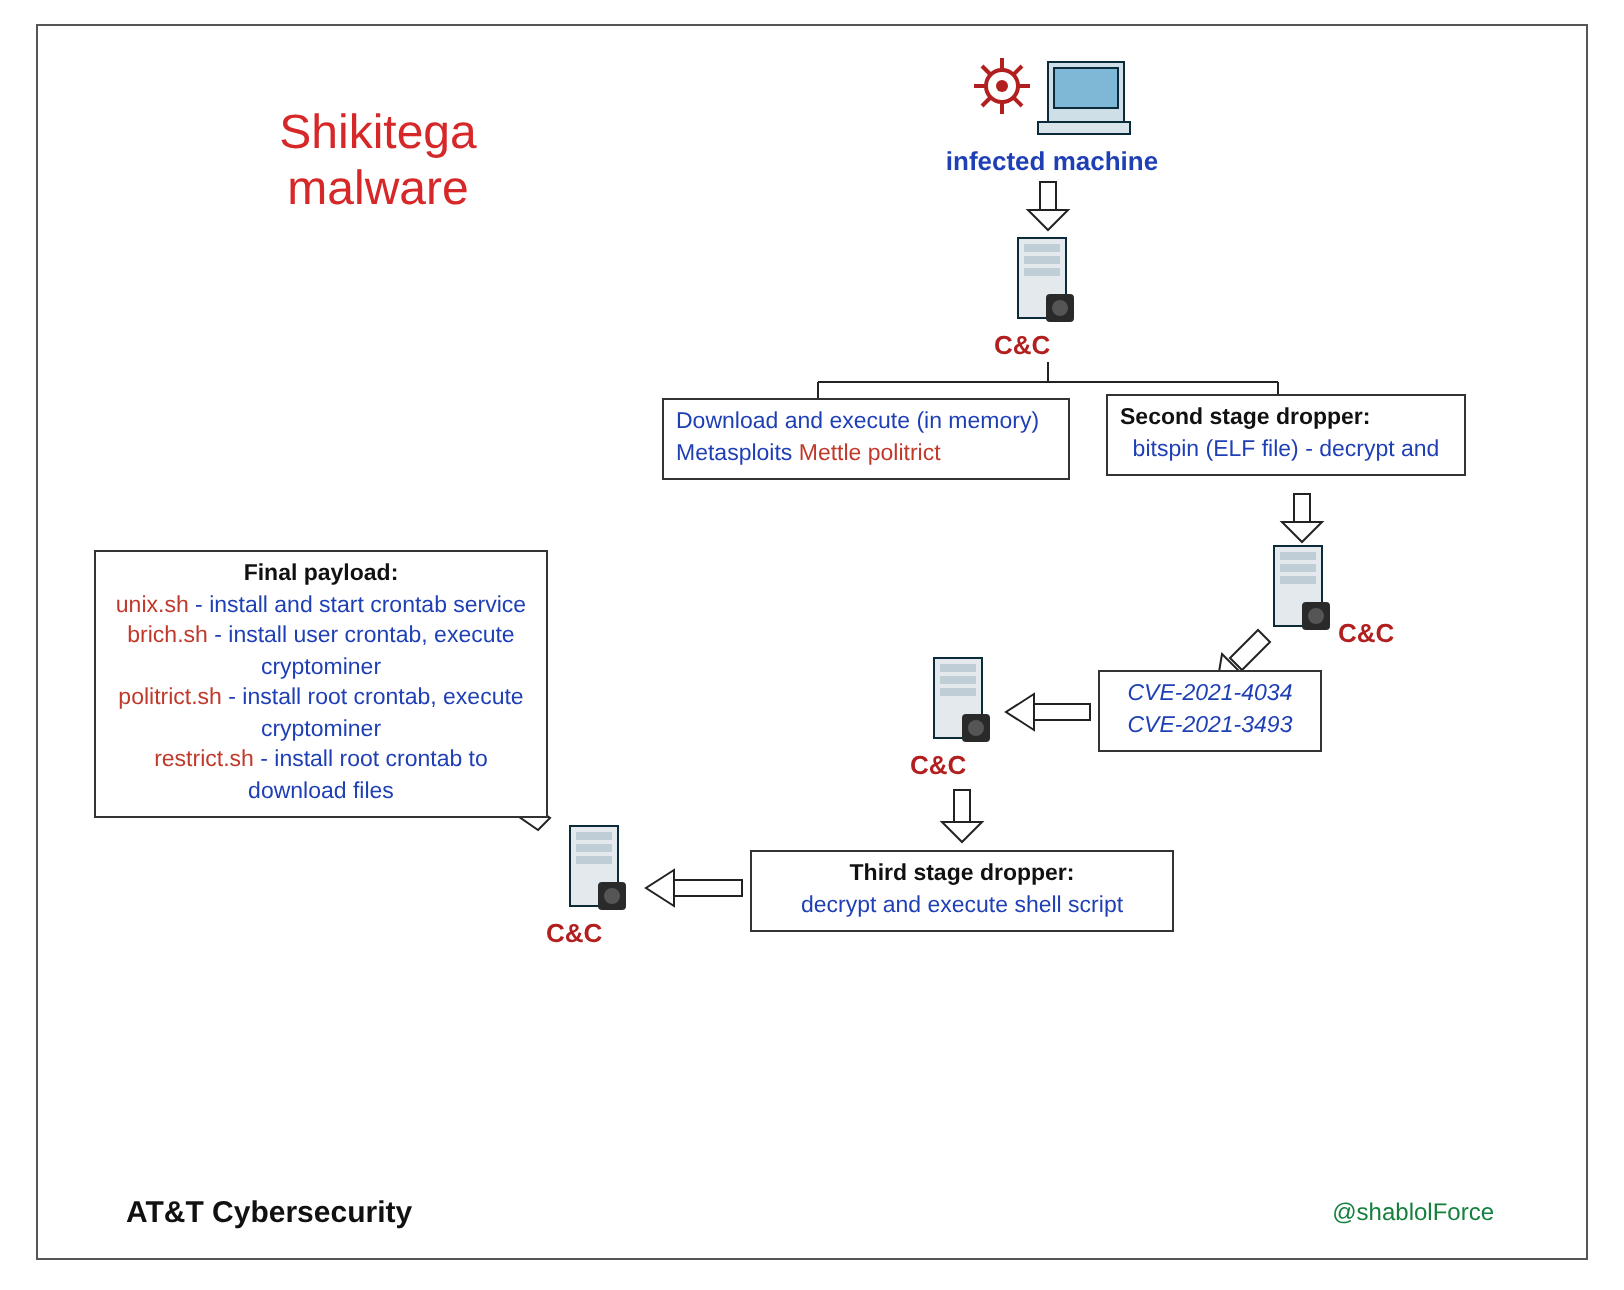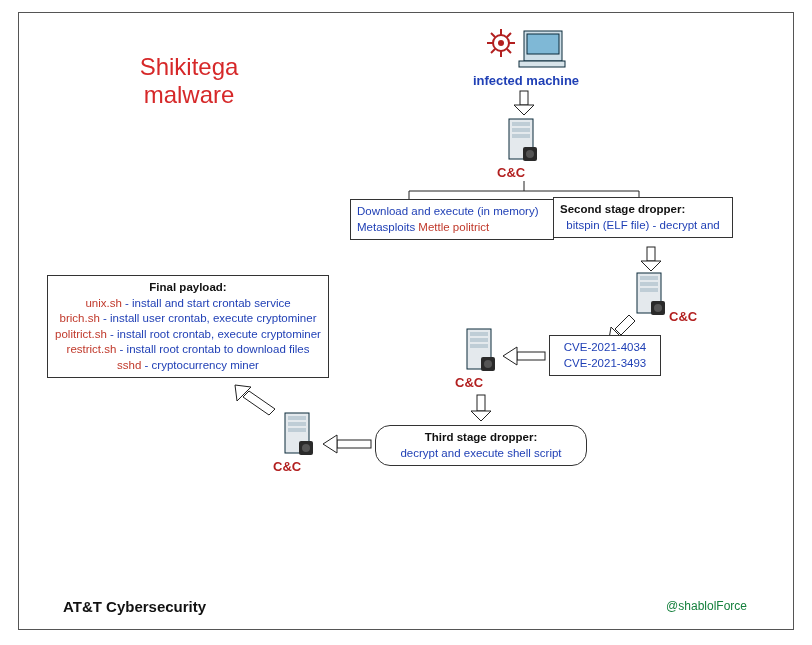--- a/index.html
+++ b/index.html
@@ -102,21 +102,21 @@
   </div>
   <div class="abs cc-label" style="left:478px; top:152px; width:52px;">C&amp;C</div>
 
   <svg class="abs" style="left:330px; top:168px;" width="340" height="20">
     <line x1="175" y1="0" x2="175" y2="10" stroke="#222"></line>
     <line x1="60" y1="10" x2="290" y2="10" stroke="#222"></line>
     <line x1="60" y1="10" x2="60" y2="18" stroke="#222"></line>
     <line x1="290" y1="10" x2="290" y2="18" stroke="#222"></line>
   </svg>
 
-  <div class="abs box" style="left:331px; top:186px; width:204px;">
+  <div class="abs box" style="left:312px; top:186px; width:204px;">
     <div><span class="blue">Download and execute (in memory)</span></div>
     <div>
       <span class="blue">Metasploits </span><span class="red">Mettle politrict</span>
     </div>
   </div>
 
   <div class="abs box" style="left:534px; top:184px; width:180px;">
     <div class="black">Second stage dropper:</div>
     <div class="blue center">bitspin (ELF file) - decrypt and</div>
   </div>
@@ -136,21 +136,21 @@
       <circle cx="25" cy="37" r="4" fill="#555"></circle>
     </svg>
   </div>
   <div class="abs cc-label" style="left:650px; top:296px; width:46px;">C&amp;C</div>
 
   <svg class="abs" style="left:588px; top:300px;" width="30" height="26">
     <polygon points="22,2 28,8 14,22 8,16" fill="#fff" stroke="#222"></polygon>
     <polygon points="4,14 14,24 2,26" fill="#fff" stroke="#222"></polygon>
   </svg>
 
-  <div class="abs box center" style="left:530px; top:322px; width:112px;">
+  <div class="abs box center" style="left:530px; top:322px; width:112px;font-style:italic;">
     <div class="blue">CVE-2021-4034</div>
     <div class="blue">CVE-2021-3493</div>
   </div>
 
   <svg class="abs" style="left:482px; top:332px;" width="46" height="22">
     <rect x="16" y="7" width="28" height="8" fill="#fff" stroke="#222"></rect>
     <polygon points="16,2 16,20 2,11" fill="#fff" stroke="#222"></polygon>
   </svg>
 
   <div class="abs" style="left:444px; top:314px;">
@@ -163,21 +163,21 @@
       <circle cx="25" cy="37" r="4" fill="#555"></circle>
     </svg>
   </div>
   <div class="abs cc-label" style="left:436px; top:362px; width:52px;">C&amp;C</div>
 
   <svg class="abs" style="left:450px; top:380px;" width="24" height="30">
     <rect x="8" y="2" width="8" height="16" fill="#fff" stroke="#222"></rect>
     <polygon points="2,18 22,18 12,28" fill="#fff" stroke="#222"></polygon>
   </svg>
 
-  <div class="abs box center" style="left:356px; top:412px; width:212px;border-radius:15px;">
+  <div class="abs box center" style="left:356px; top:412px; width:212px;">
     <div class="black">Third stage dropper:</div>
     <div class="blue">decrypt and execute shell script</div>
   </div>
 
   <svg class="abs" style="left:302px; top:420px;" width="52" height="22">
     <rect x="16" y="7" width="34" height="8" fill="#fff" stroke="#222"></rect>
     <polygon points="16,2 16,20 2,11" fill="#fff" stroke="#222"></polygon>
   </svg>
 
   <div class="abs" style="left:262px; top:398px;">
@@ -190,25 +190,24 @@
       <circle cx="25" cy="37" r="4" fill="#555"></circle>
     </svg>
   </div>
   <div class="abs cc-label" style="left:254px; top:446px; width:52px;">C&amp;C</div>
 
   <svg class="abs" style="left:210px; top:370px;" width="50" height="40">
     <polygon points="40,32 46,26 20,8 14,14" fill="#fff" stroke="#222"></polygon>
     <polygon points="6,2 22,4 8,18" fill="#fff" stroke="#222"></polygon>
   </svg>
 
-  <div class="abs box center" style="left:28px; top:262px; width:282px;">
+  <div class="abs box center" style="left:28px; top:262px; width:227px;">
     <div class="black">Final payload:</div>
     <div><span class="red">unix.sh</span><span class="blue"> - install and start crontab service</span></div>
     <div><span class="red">brich.sh</span><span class="blue"> - install user crontab, execute cryptominer</span></div>
     <div><span class="red">politrict.sh</span><span class="blue"> - install root crontab, execute cryptominer</span></div>
     <div><span class="red">restrict.sh</span><span class="blue"> - install root crontab to download files</span></div>
-    <div><span class="red">sshd</span><span class="blue"> - cryptocurrency miner</span></div>
   </div>
 
   <div class="abs footer-left" style="left:44px; bottom:14px;">AT&amp;T Cybersecurity</div>
   <div class="abs footer-right" style="right:46px; bottom:16px;">@shablolForce</div>
 
 </div>
 
 </body></html>

